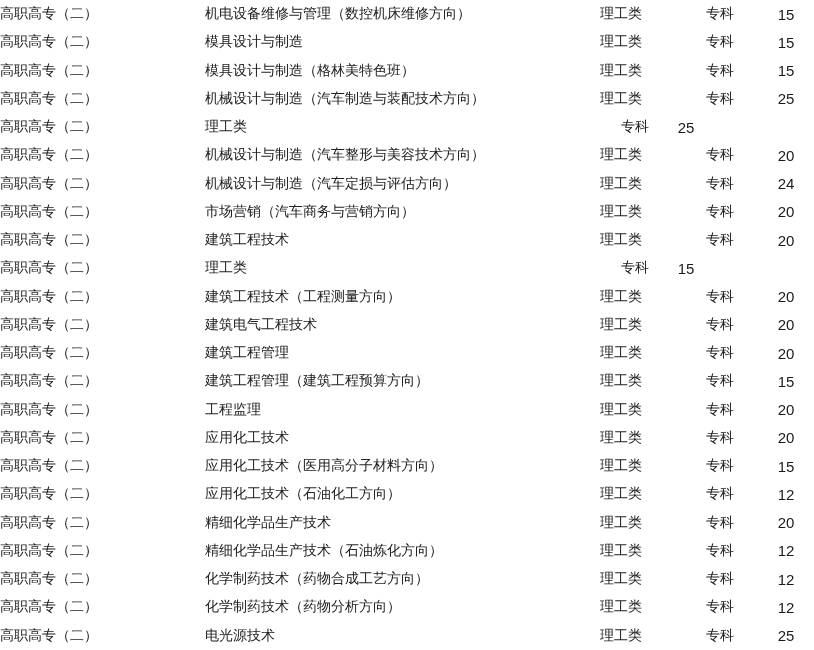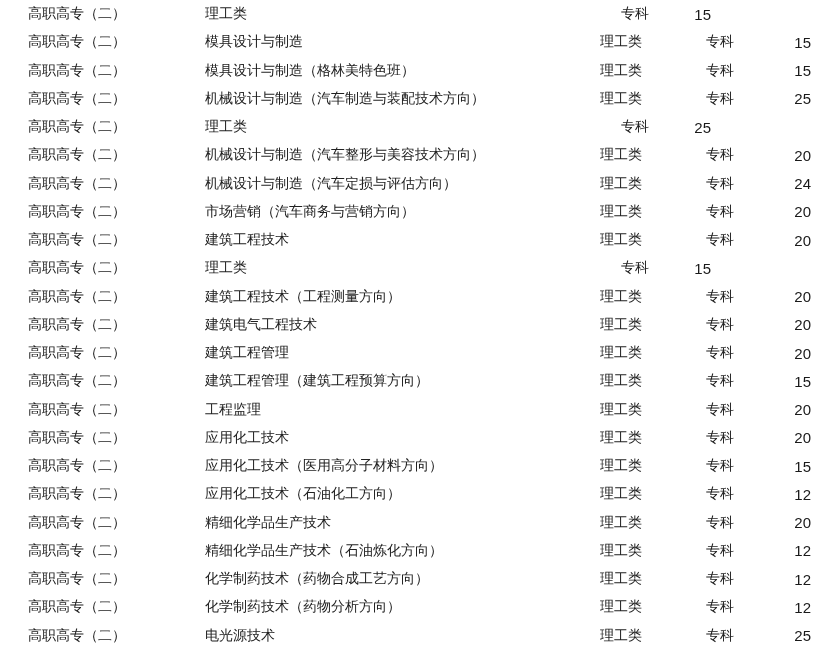--- a/index.html
+++ b/index.html
@@ -18,49 +18,49 @@
     display: grid;
     grid-template-columns: 205px 395px 70px 100px 44px;
     height: 28.26px;
     align-items: center;
     font-family: "Liberation Serif", "DejaVu Serif", serif;
     font-size: 14px;
     color: #212121;
     white-space: nowrap;
   }
   .c-level {
-    padding-left: 28px;
     overflow: hidden;
   }
   .c-program {
     overflow: hidden;
   }
   .c-category {
     text-align: left;
   }
   .c-degree {
     text-align: center;
   }
   .c-quota {
-    text-align: right;
-    padding-right: 3px;
+    text-align: center;
+    padding-right: 12px;
     box-sizing: border-box;
     width: 44px;
     font-family: "Liberation Sans", "DejaVu Sans", sans-serif;
     font-size: 15px;
     color: #1a1a1a;
   }
 </style>
 </head>
 <body>
 
 <div class="page">
 
 <div class="trow">
     <span class="c-level">高职高专（二）</span>
+    <span class="c-program">机电设备维修与管理（数控机床维修方向）</span>
     <span class="c-category">理工类</span>
     <span class="c-degree">专科</span>
     <span class="c-quota">15</span>
   </div>
     <div class="trow">
     <span class="c-level">高职高专（二）</span>
     <span class="c-program">模具设计与制造</span>
     <span class="c-category">理工类</span>
     <span class="c-degree">专科</span>
     <span class="c-quota">15</span>

